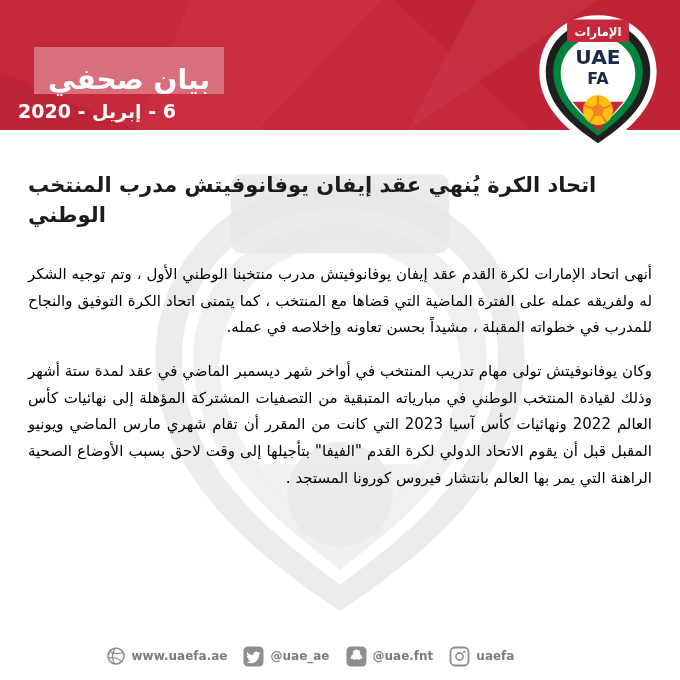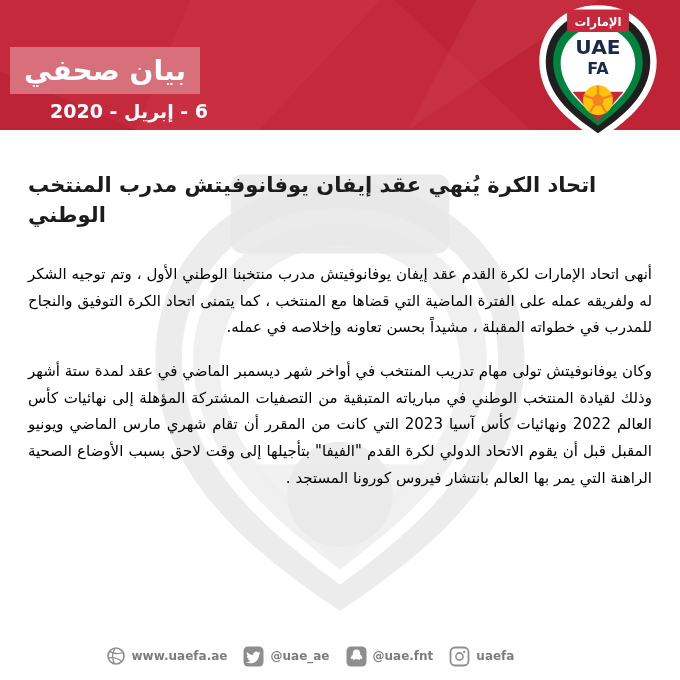--- a/index.html
+++ b/index.html
@@ -16,33 +16,33 @@
     position:absolute; top:0; left:0; width:680px; height:130px;
     background:#c5293c; overflow:hidden;
   }
   .facet { position:absolute; inset:0; }
   .facet.f1 { background:#b92031; clip-path:polygon(58% 0, 100% 0, 100% 100%, 78% 100%); opacity:.55; }
   .facet.f2 { background:#d03a4b; clip-path:polygon(28% 0, 56% 0, 38% 100%, 20% 100%); opacity:.35; }
   .facet.f3 { background:#b21f30; clip-path:polygon(0 55%, 20% 100%, 0 100%); opacity:.4; }
   .facet.f4 { background:#d14456; clip-path:polygon(70% 0, 88% 0, 60% 100%); opacity:.3; }
 
   .badge {
-    position:absolute; top:47px; left:10px; width:190px; height:47px;
-    background:#d8707c; display:flex; align-items:center; justify-content:center;
+    position:absolute; top:47px; left:34px; width:190px; height:47px;
+    background:#d8707c; display:flex; align-items:flex-end; justify-content:center;
   }
   .badge-label {
     color:#ffffff; font-size:28px; font-weight:bold; direction:rtl; line-height:1;
   }
   .date-label {
     position:absolute; top:100px; left:18px; width:190px;
-    color:#ffffff; font-size:19px; font-weight:bold; text-align:right; direction:rtl;
+    color:#ffffff; font-size:19px; font-weight:bold; text-align:left; direction:rtl;
   }
 
   
-  .logo-wrap { position:absolute; top:2px; right:18px; width:128px; height:141px; }
+  .logo-wrap { position:absolute; top:12px; right:18px; width:128px; height:141px; }
   .logo-wrap svg { display:block; width:100%; height:100%; }
 
   
   .watermark {
     position:absolute; top:148px; left:50%; transform:translateX(-50%);
     width:452px; height:497px; z-index:0; pointer-events:none;
   }
   .watermark svg { width:100%; height:100%; display:block; }
 
   

